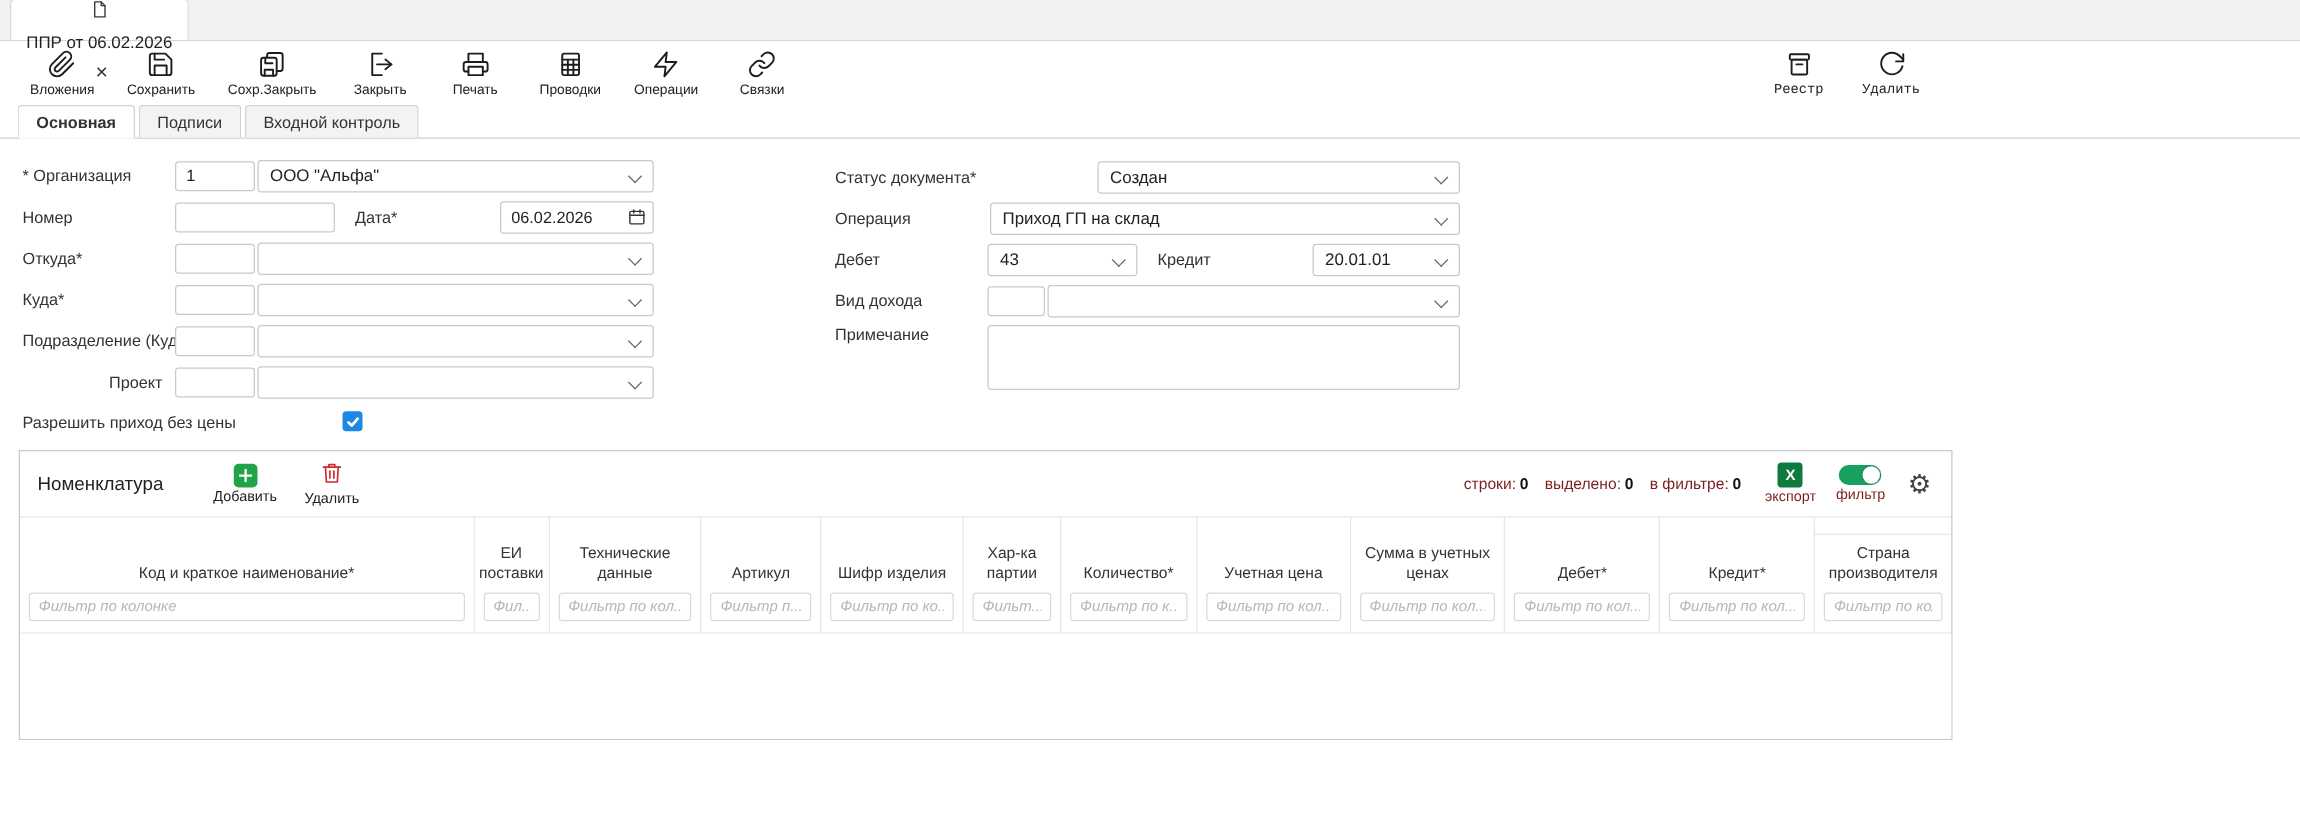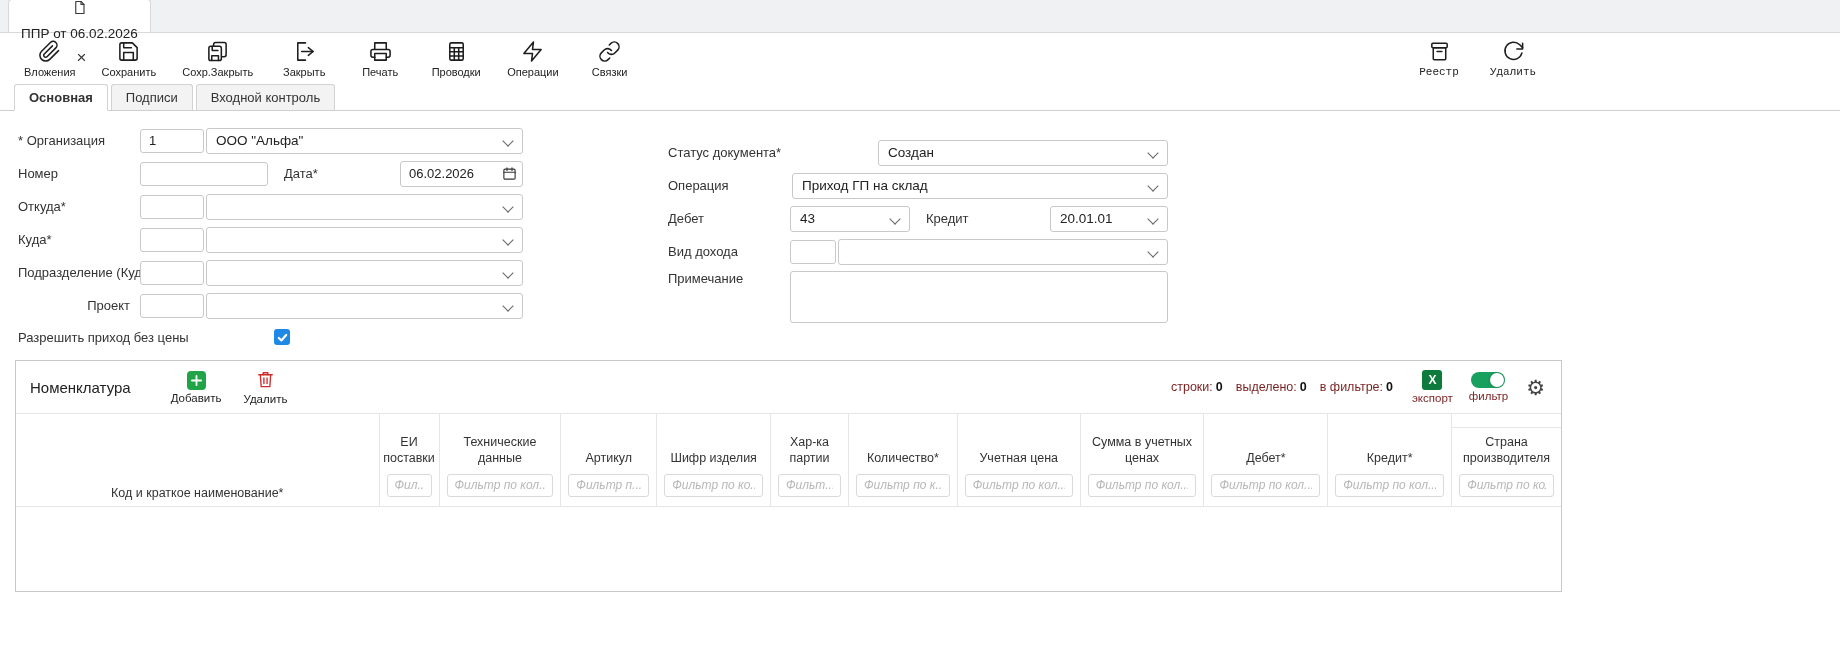--- a/index.html
+++ b/index.html
@@ -24,21 +24,21 @@
   
   .tabs{display:flex;align-items:flex-end;height:29px;border-bottom:1px solid #cfcfcf;
         padding-left:14px;box-sizing:border-box;}
   .tab{padding:5px 14px;background:#f3f3f3;border:1px solid #d2d2d2;border-bottom:none;
        border-radius:3px 3px 0 0;margin-right:3px;font-size:13px;color:#333;cursor:pointer;}
   .tab.active{background:#fff;font-weight:bold;margin-bottom:-1px;border-bottom:1px solid #fff;z-index:2;position:relative;}
 
   
   .form{position:relative;padding:13px 0 0 18px;height:237px;box-sizing:border-box;}
   .fcol-left{width:505px;}
-  .fcol-right{position:absolute;left:668px;top:25px;width:500px;}
+  .fcol-right{position:absolute;left:668px;top:14px;width:500px;}
   .row{display:flex;align-items:center;height:33px;}
   .row.top{align-items:flex-start;height:auto;padding-top:3px;}
   .lbl{width:122px;flex:none;font-size:13px;color:#333;white-space:nowrap;overflow:hidden;}
   .lbl.r{text-align:right;padding-right:10px;box-sizing:border-box;}
   .lbl.mid{width:auto;margin-left:16px;}
   input.txt{height:24px;border:1px solid #c9c9c9;border-radius:3px;padding:0 8px;
             font-family:"Liberation Sans",sans-serif;font-size:13px;color:#222;box-sizing:border-box;}
   .sel{height:26px;border:1px solid #c9c9c9;border-radius:3px;background:#fff;display:flex;
        align-items:center;padding:0 26px 0 9px;position:relative;font-size:13.5px;color:#222;
        cursor:pointer;box-sizing:border-box;}
@@ -366,20 +366,21 @@
           </div>
           <span>фильтр</span>
         </div>
         <span class="gear"></span>
       </div>
     </div>
 
     <div class="thead">
       <div class="col first c0">
         <div class="hd">Код и краткое наименование*</div>
+        <div class="flt"><input placeholder="Фильтр по колонке" style=""></div>
       </div>
       <div class="col c1">
         <div class="hd">ЕИ поставки</div>
         <div class="flt"><input placeholder="Фил..." style=""></div>
       </div>
       <div class="col c2">
         <div class="hd">Технические данные</div>
         <div class="flt"><input placeholder="Фильтр по кол..." style=""></div>
       </div>
       <div class="col c3">

